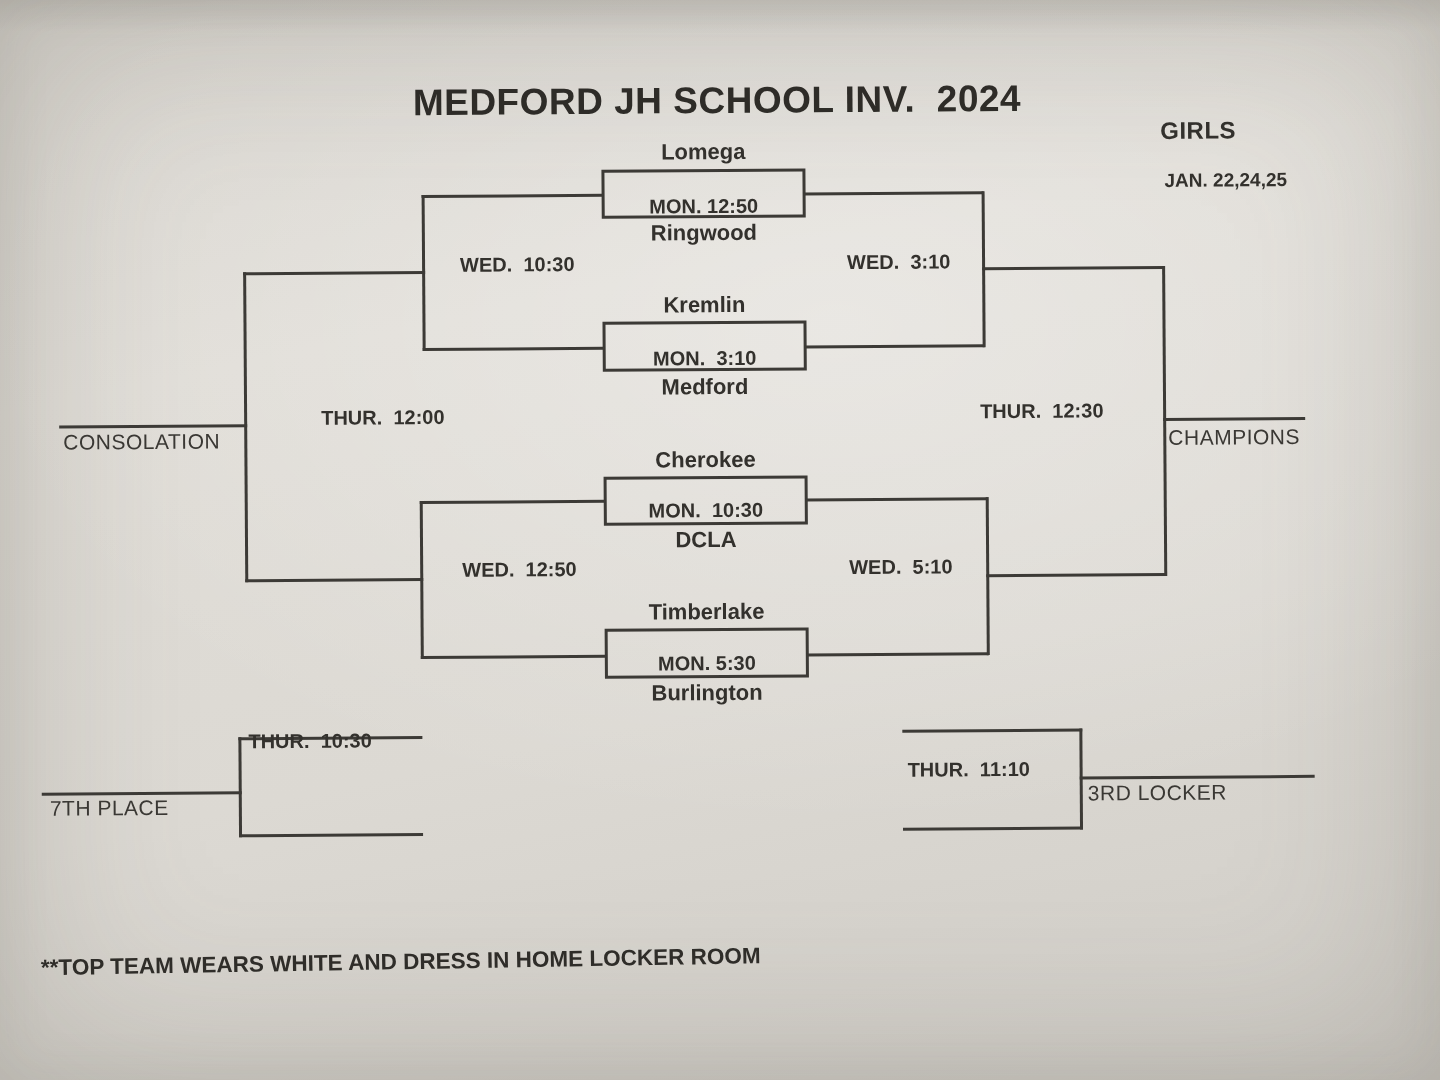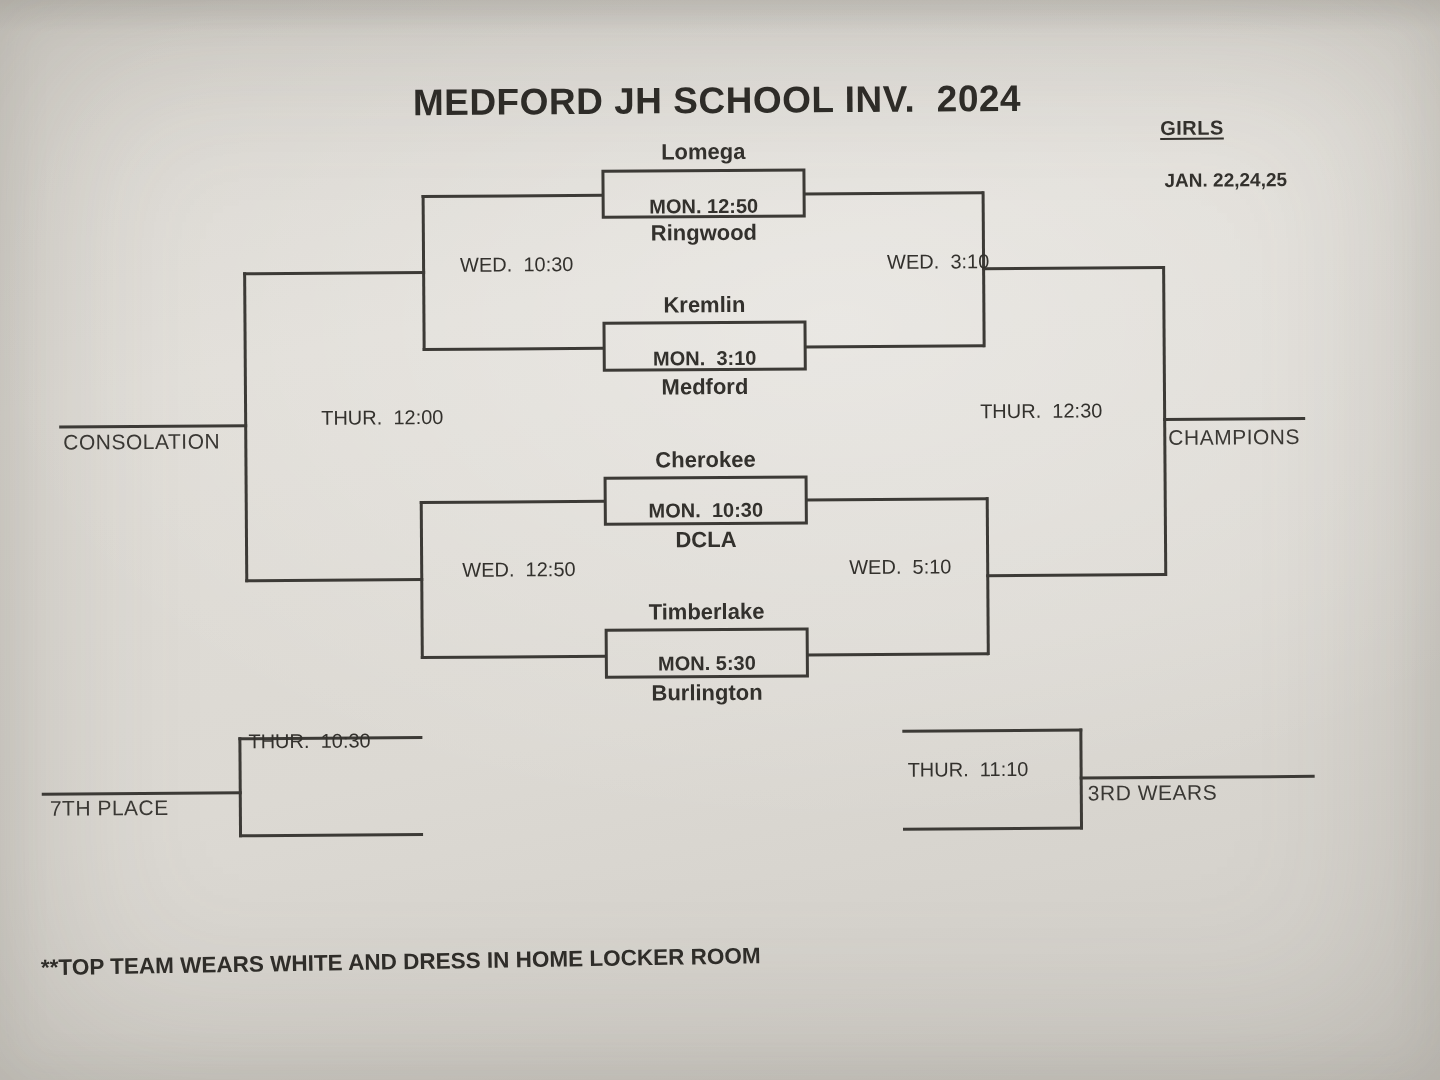--- a/index.html
+++ b/index.html
@@ -12,24 +12,24 @@
       linear-gradient(168deg,#d8d5cf 0%,#e0ddd7 30%,#dcd9d3 62%,#d0cdc7 100%);
     box-shadow: inset 0 0 170px 35px rgba(95,90,80,0.20), inset 0 0 45px 10px rgba(95,90,80,0.08);
   }
   .sheet{position:absolute;inset:0;transform:rotate(-0.4deg);transform-origin:50% 50%;color:#33312d;}
   .ln{position:absolute;background:#3c3a36;}
   .ln.h{height:3px;}
   .ln.v{width:3px;}
   .gbox{position:absolute;width:204px;height:49px;border:3px solid #3c3a36;box-sizing:border-box;background:transparent;}
   .team{position:absolute;left:604px;width:204px;text-align:center;font-weight:700;font-size:22px;line-height:24px;white-space:pre;}
   .gtime{position:absolute;left:604px;width:204px;text-align:center;font-weight:700;font-size:20px;line-height:22px;white-space:pre;}
-  .lbl{position:absolute;font-weight:400;font-size:20px;line-height:22px;white-space:pre;}
+  .lbl{position:absolute;font-weight:700;font-size:20px;line-height:22px;white-space:pre;}
   .plain{position:absolute;font-weight:400;font-size:21px;line-height:23px;letter-spacing:0.5px;color:#3a3834;white-space:pre;}
   .title{position:absolute;left:0;right:0;top:80px;text-align:center;font-weight:700;font-size:37px;letter-spacing:0.5px;white-space:pre;color:#2e2c28;}
-  .girls{position:absolute;left:1163px;top:120px;font-weight:700;font-size:20px;letter-spacing:0.5px;text-decoration:underline;text-underline-offset:3px;text-decoration-thickness:2px;white-space:pre;text-align:right;}
+  .girls{position:absolute;left:1163px;top:120px;font-weight:700;font-size:24px;letter-spacing:0.5px;text-underline-offset:3px;text-decoration-thickness:2px;white-space:pre;text-align:right;}
   .dates{position:absolute;left:1167px;top:173px;font-weight:700;font-size:19px;white-space:pre;}
   .footnote{position:absolute;left:38px;top:947px;font-weight:700;font-size:22.5px;white-space:pre;transform:rotate(-0.55deg);color:#2f2d29;}
 </style>
 </head>
 <body>
 
 <div id="canvas">
   <div class="sheet">
 
     <div class="title">MEDFORD JH SCHOOL INV.  2024</div>
@@ -84,30 +84,30 @@
     <div class="ln h" style="left:237px;top:734px;width:184px;"></div>
     <div class="ln h" style="left:237px;top:831px;width:184px;"></div>
     <div class="ln h" style="left:40px;top:788px;width:200px;"></div>
 
     <div class="ln v" style="left:1078px;top:731px;height:101px;"></div>
     <div class="ln h" style="left:901px;top:731px;width:180px;"></div>
     <div class="ln h" style="left:901px;top:829px;width:180px;"></div>
     <div class="ln h" style="left:1078px;top:779px;width:235px;"></div>
 
     <div class="lbl" style="left:462px;top:252px;">WED.  10:30</div>
-    <div class="lbl" style="left:889px;top:252px;">WED.  3:10</div>
+    <div class="lbl" style="left:849px;top:252px;">WED.  3:10</div>
     <div class="lbl" style="left:462px;top:557px;">WED.  12:50</div>
     <div class="lbl" style="left:849px;top:557px;">WED.  5:10</div>
 
     <div class="lbl" style="left:322px;top:404px;">THUR.  12:00</div>
     <div class="lbl" style="left:981px;top:402px;">THUR.  12:30</div>
     <div class="lbl" style="left:247px;top:727px;">THUR.  10:30</div>
     <div class="lbl" style="left:906px;top:760px;">THUR.  11:10</div>
 
     <div class="plain" style="left:64px;top:426px;">CONSOLATION</div>
     <div class="plain" style="left:1169px;top:429px;">CHAMPIONS</div>
     <div class="plain" style="left:48px;top:792px;">7TH PLACE</div>
-    <div class="plain" style="left:1086px;top:784px;">3RD WEARS</div>
+    <div class="plain" style="left:1086px;top:784px;">3RD LOCKER</div>
 
     <div class="footnote">**TOP TEAM WEARS WHITE AND DRESS IN HOME LOCKER ROOM</div>
 
   </div>
 </div>
 
 </body></html>

